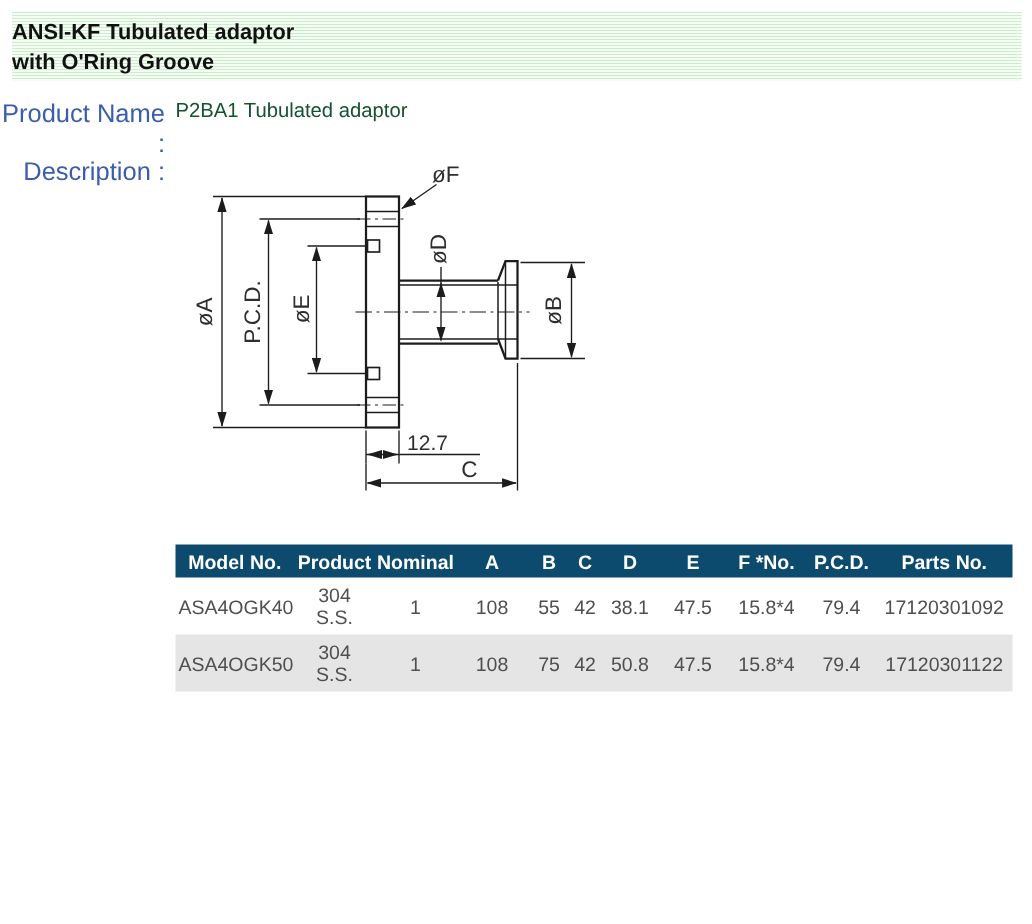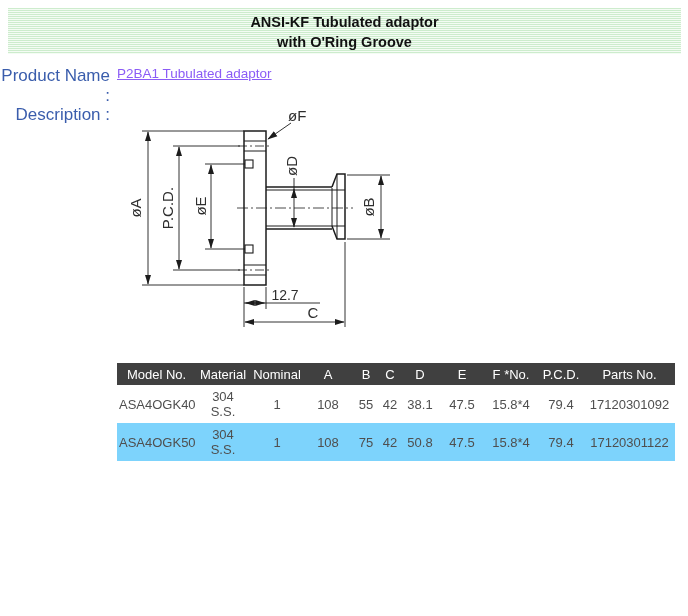--- a/index.html
+++ b/index.html
@@ -1,51 +1,51 @@
 <!DOCTYPE html>
 <html><head>
 <meta charset="utf-8">
 <style>
   html,body{margin:0;padding:0;background:#fff;}
   body{width:688px;height:616px;position:relative;font-family:"Liberation Sans",sans-serif;overflow:hidden;}
 
   .banner{
     position:absolute;left:8px;top:8px;width:673px;height:46px;
     background:repeating-linear-gradient(180deg,#cdeccd 0px,#cdeccd 1px,#f4fcf4 1px,#f4fcf4 2px);
-    text-align:center;color:#111;font-weight:bold;font-size:14.5px;line-height:20px;
+    text-align:left;color:#111;font-weight:bold;font-size:14.5px;line-height:20px;
     padding-top:4px;box-sizing:border-box;
   }
 
   .field-label{
     position:absolute;left:0;width:110px;text-align:right;
     color:#3a5dac;font-size:17px;
   }
   .lbl-product{top:66px;}
   .lbl-desc{top:105px;}
   .field-value{
-    position:absolute;left:117px;top:66px;color:#8b5cf6;font-size:13.5px;text-decoration:underline;
+    position:absolute;left:117px;top:66px;color:#14532d;font-size:13.5px;
   }
 
   .diagram{position:absolute;left:120px;top:95px;width:480px;height:265px;}
   .diagram text{fill:#2e2e2e;font-family:"Liberation Sans",sans-serif;}
 
   table.spec{
     position:absolute;left:117px;top:363px;width:558px;
     border-collapse:collapse;table-layout:fixed;font-size:13px;
   }
   table.spec th{
-    background:#404040;color:#fff;font-weight:normal;height:22px;
+    background:#0c4a6e;color:#fff;font-weight:bold;height:22px;
     font-size:13px;padding:0;overflow:visible;white-space:nowrap;text-align:center;
   }
   table.spec td{
     height:38px;color:#4f4f4f;text-align:center;padding:0;
     white-space:pre-line;line-height:15px;overflow:visible;
   }
   table.spec td.model{text-align:left;padding-left:2px;white-space:nowrap;}
-  table.spec tr.alt td{background:#7dd3fc;}
+  table.spec tr.alt td{background:#e5e5e5;}
 </style>
 </head>
 <body>
 
 <div class="banner">
   <div>ANSI-KF Tubulated adaptor</div>
   <div>with O'Ring Groove</div>
 </div>
 
 <div class="field-label lbl-product">Product Name :</div>
@@ -140,21 +140,21 @@
       <col style="width:20px">
     <col style="width:40px">
       <col style="width:44px">
       <col style="width:54px">
     <col style="width:46px">
       <col style="width:91px">
   </colgroup>
   <thead>
     <tr id="spec-head">
         <th>Model No.</th>
-        <th>Material</th>
+        <th>Product</th>
         <th>Nominal</th>
         <th>A</th>
         <th>B</th>
         <th>C</th>
         <th>D</th>
         <th>E</th>
         <th>F *No.</th>
         <th>P.C.D.</th>
         <th>Parts No.</th>
       </tr>

